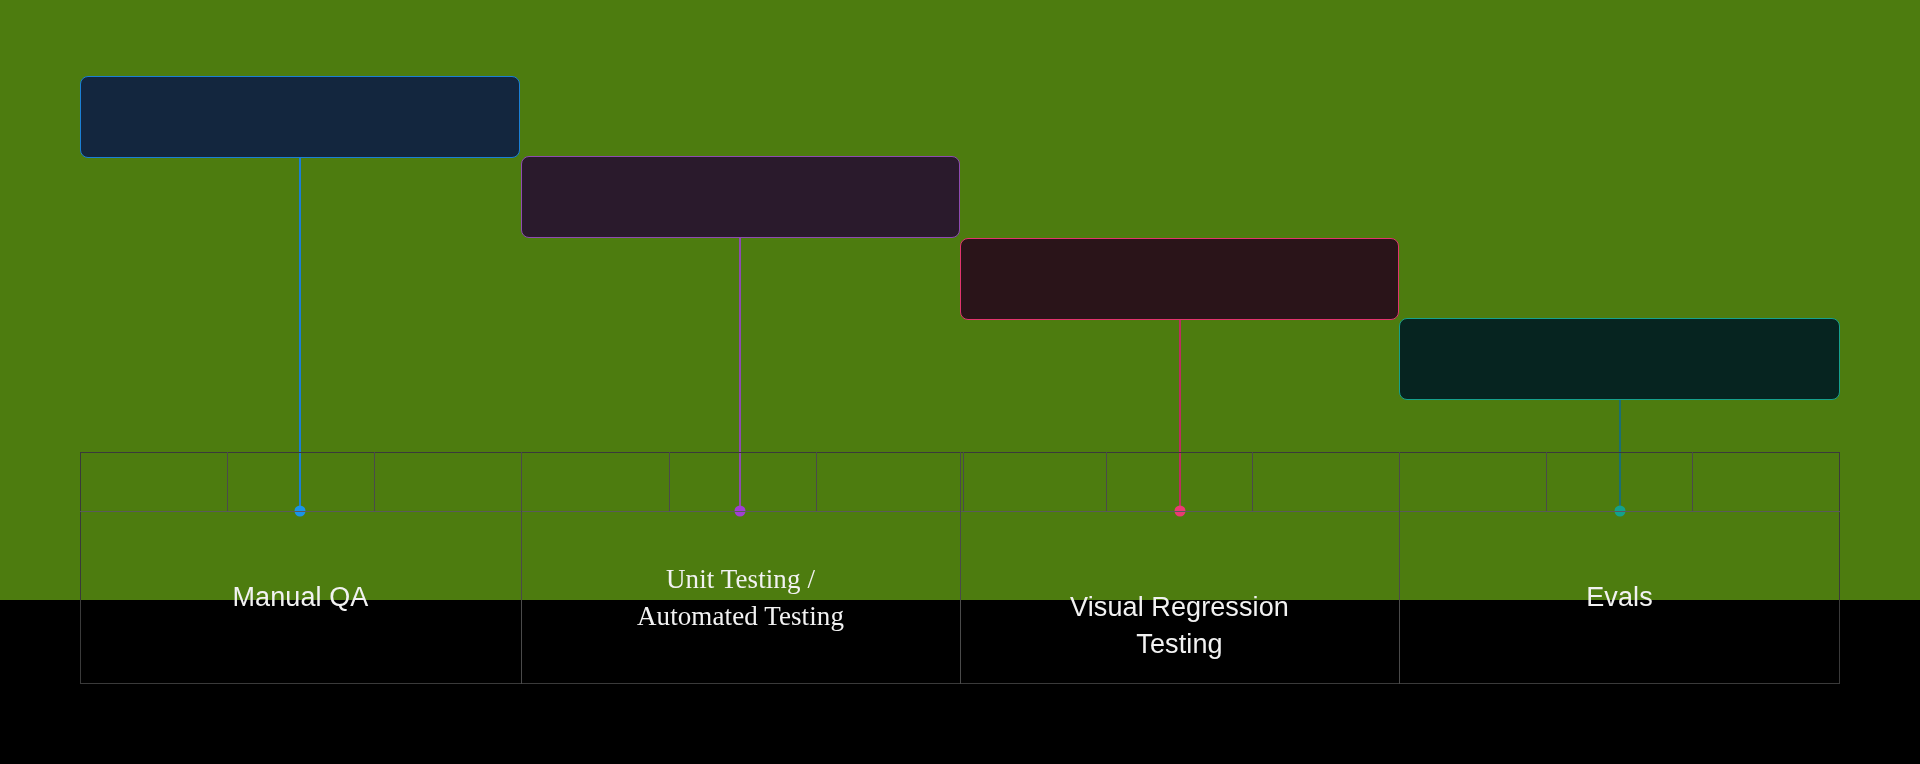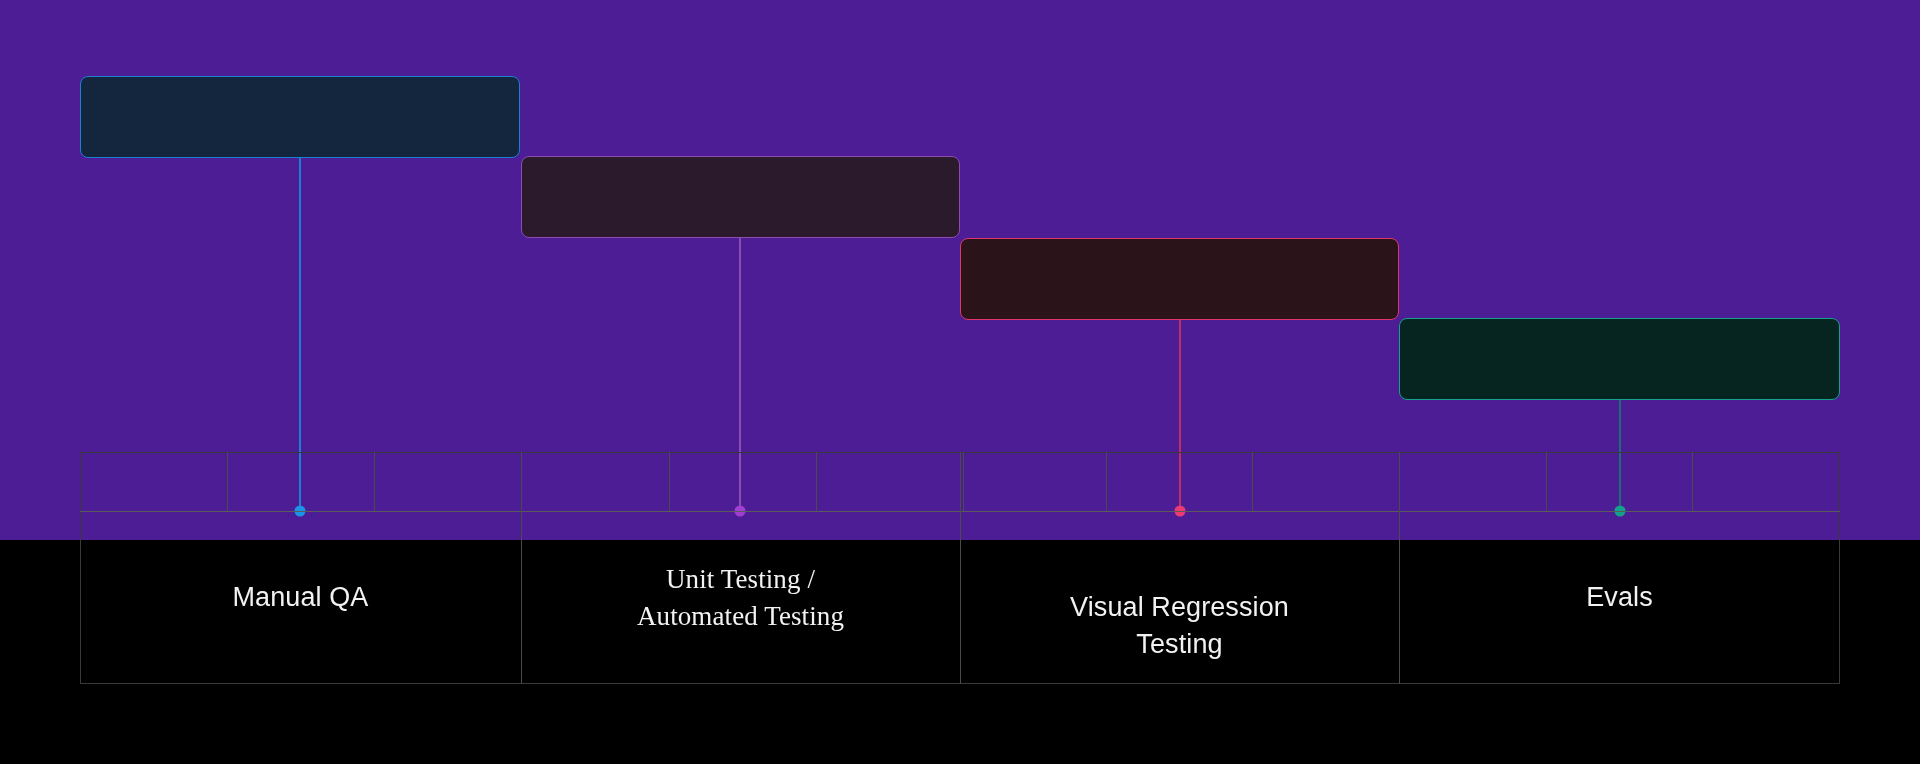--- a/index.html
+++ b/index.html
@@ -97,21 +97,21 @@
     font-size: 27px;
     line-height: 1.35;
     letter-spacing: 0.1px;
     font-weight: 400;
     white-space: pre-line;
   }
 </style>
 </head>
 <body>
 
-<div id="stage" style="width: 1920px; height: 540px; background: #4c1d95;">
+<div id="stage" style="width: 1920px; height: 600px; background: #4d7c0f;">
 
   <div class="phase-card" id="card-0" style="left: 80px; top: 76px; width: 440px; height: 82px; background: rgb(19, 38, 62); border-color: rgb(27, 127, 212);"></div>
   <div class="phase-card" id="card-1" style="left: 521px; top: 156px; width: 439px; height: 82px; background: rgb(42, 26, 44); border-color: rgb(142, 75, 176);"></div>
   <div class="phase-card" id="card-2" style="left: 960px; top: 238px; width: 439px; height: 82px; background: rgb(42, 20, 25); border-color: rgb(224, 53, 110);"></div>
   <div class="phase-card" id="card-3" style="left: 1399px; top: 318px; width: 441px; height: 82px; background: rgb(6, 36, 32); border-color: rgb(23, 160, 140);"></div>
 
   <div class="connector" id="line-0" style="left: 299px; top: 158px; height: 353px; background: rgb(27, 127, 212);"></div>
   <div class="connector" id="line-1" style="left: 739px; top: 238px; height: 273px; background: rgb(142, 75, 176);"></div>
   <div class="connector" id="line-2" style="left: 1179px; top: 320px; height: 191px; background: rgb(188, 47, 94);"></div>
   <div class="connector" id="line-3" style="left: 1619px; top: 400px; height: 111px; background: rgb(26, 111, 116);"></div>

